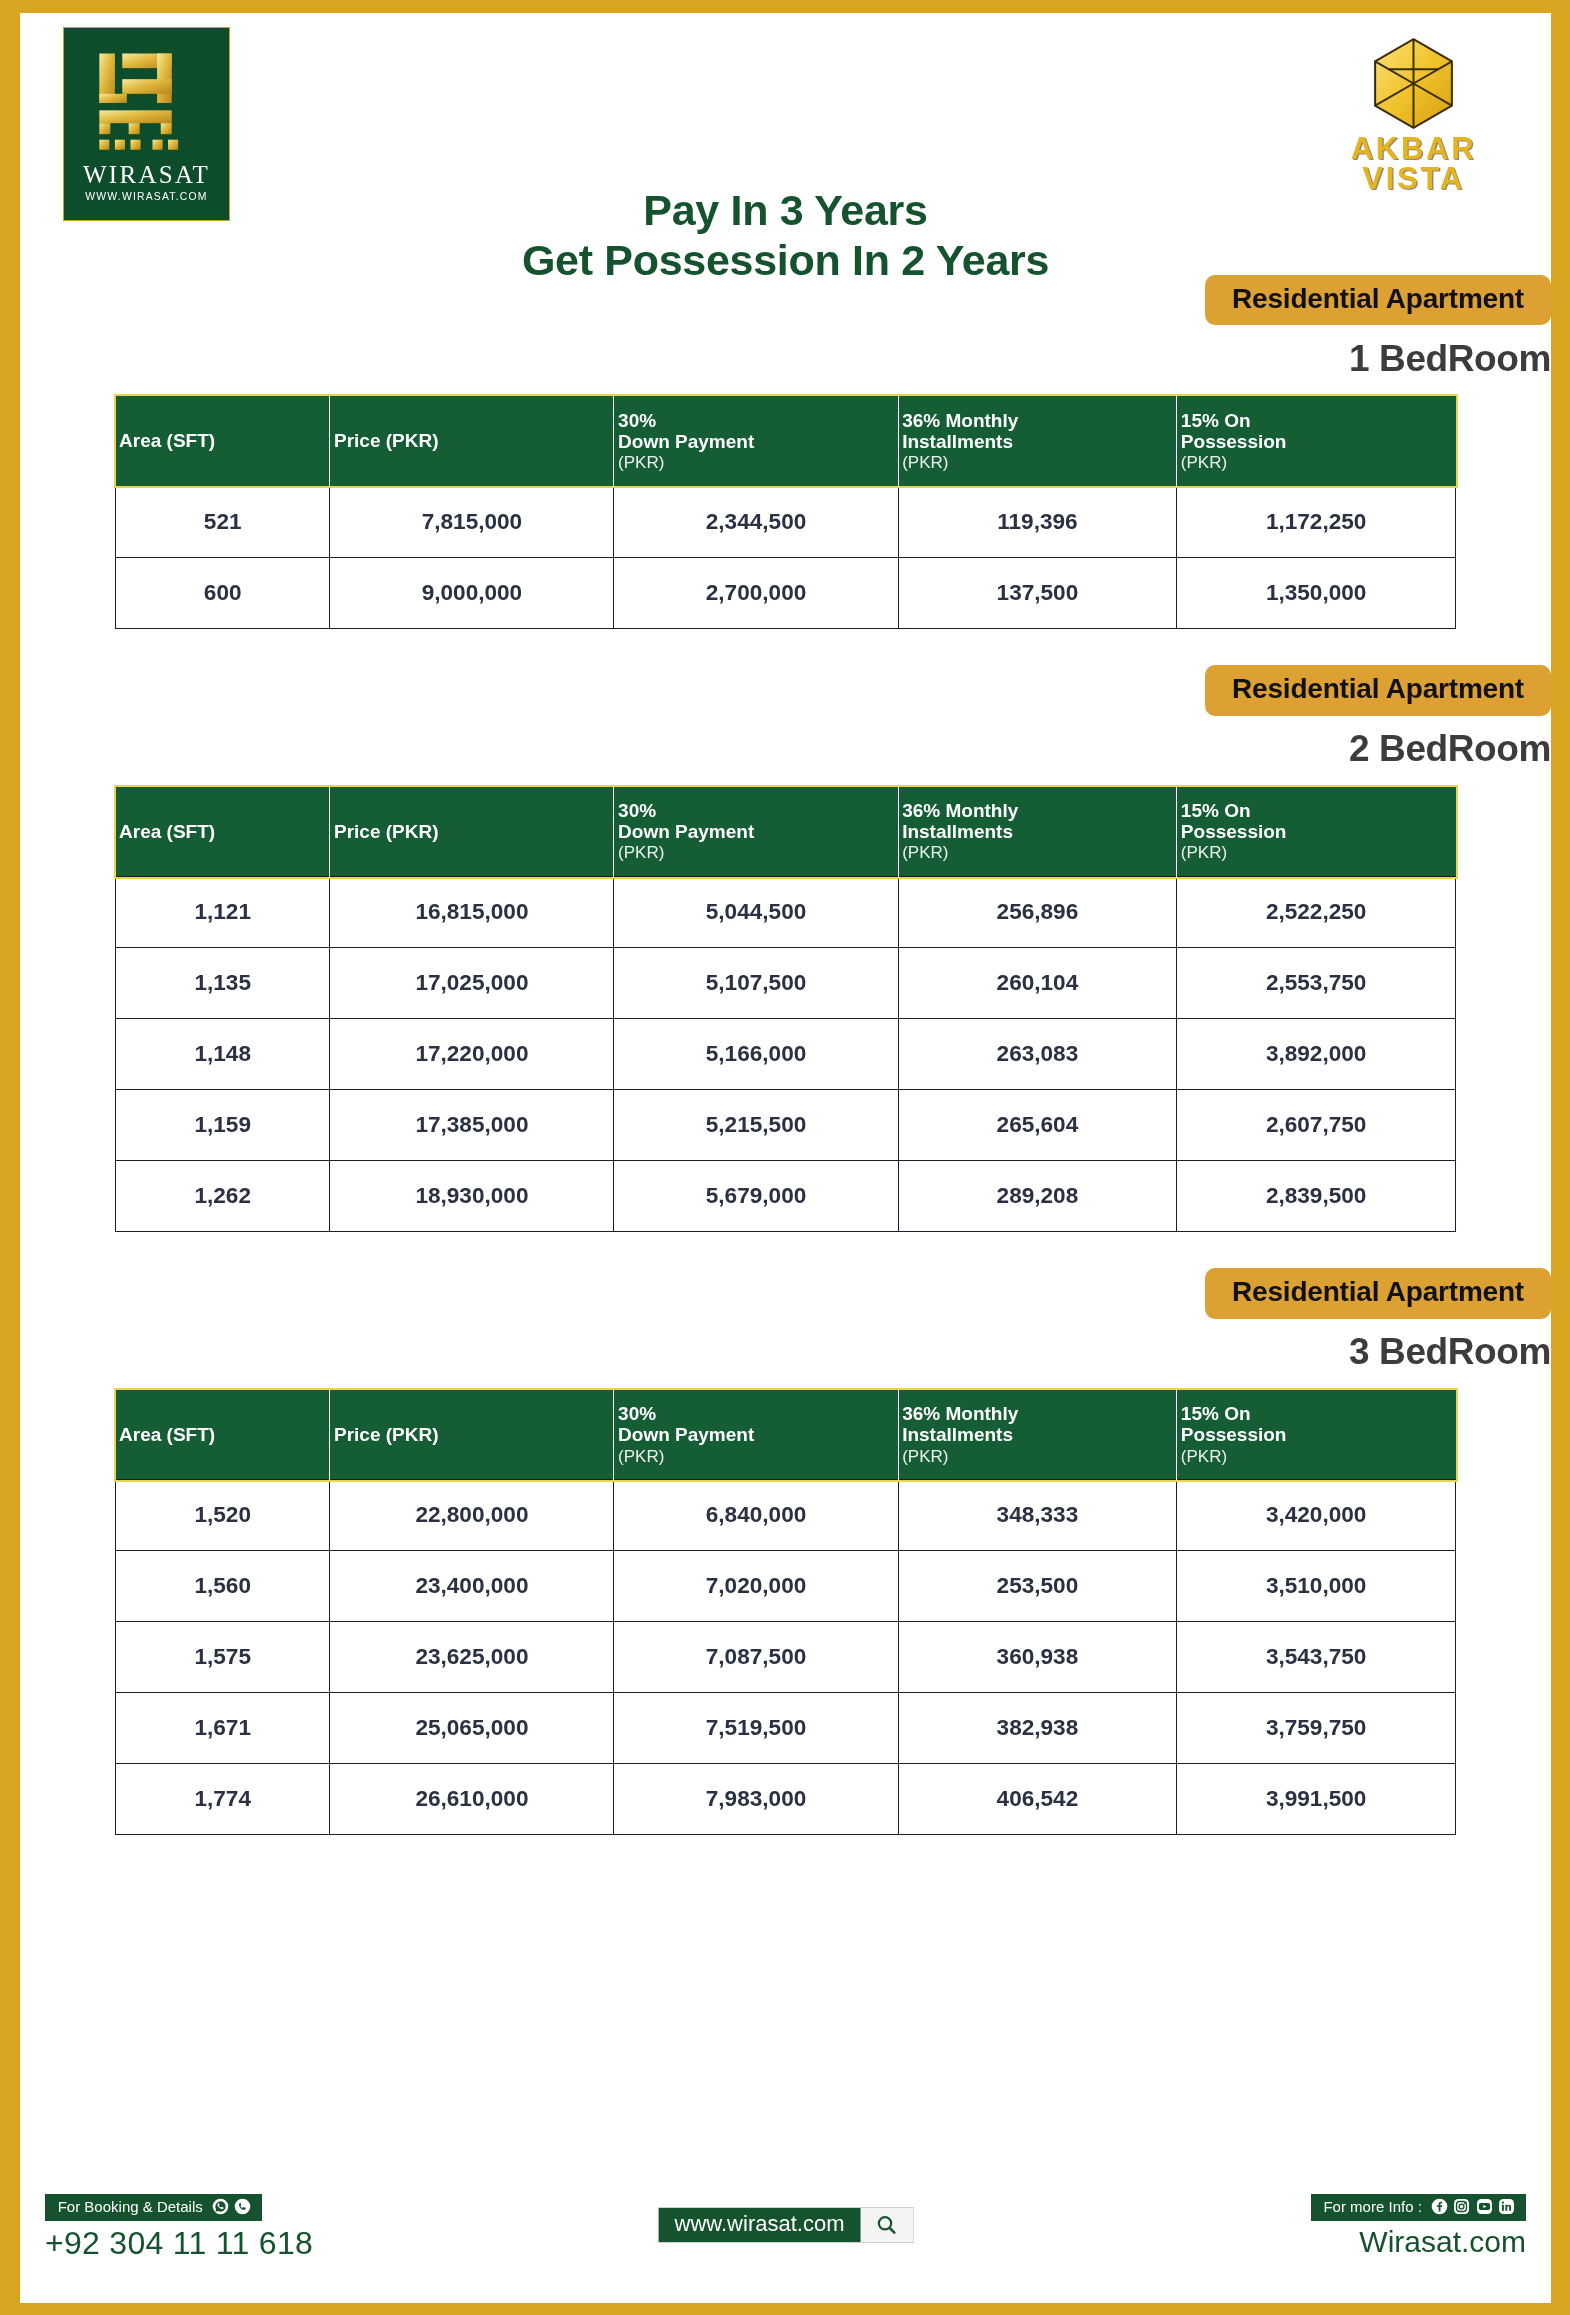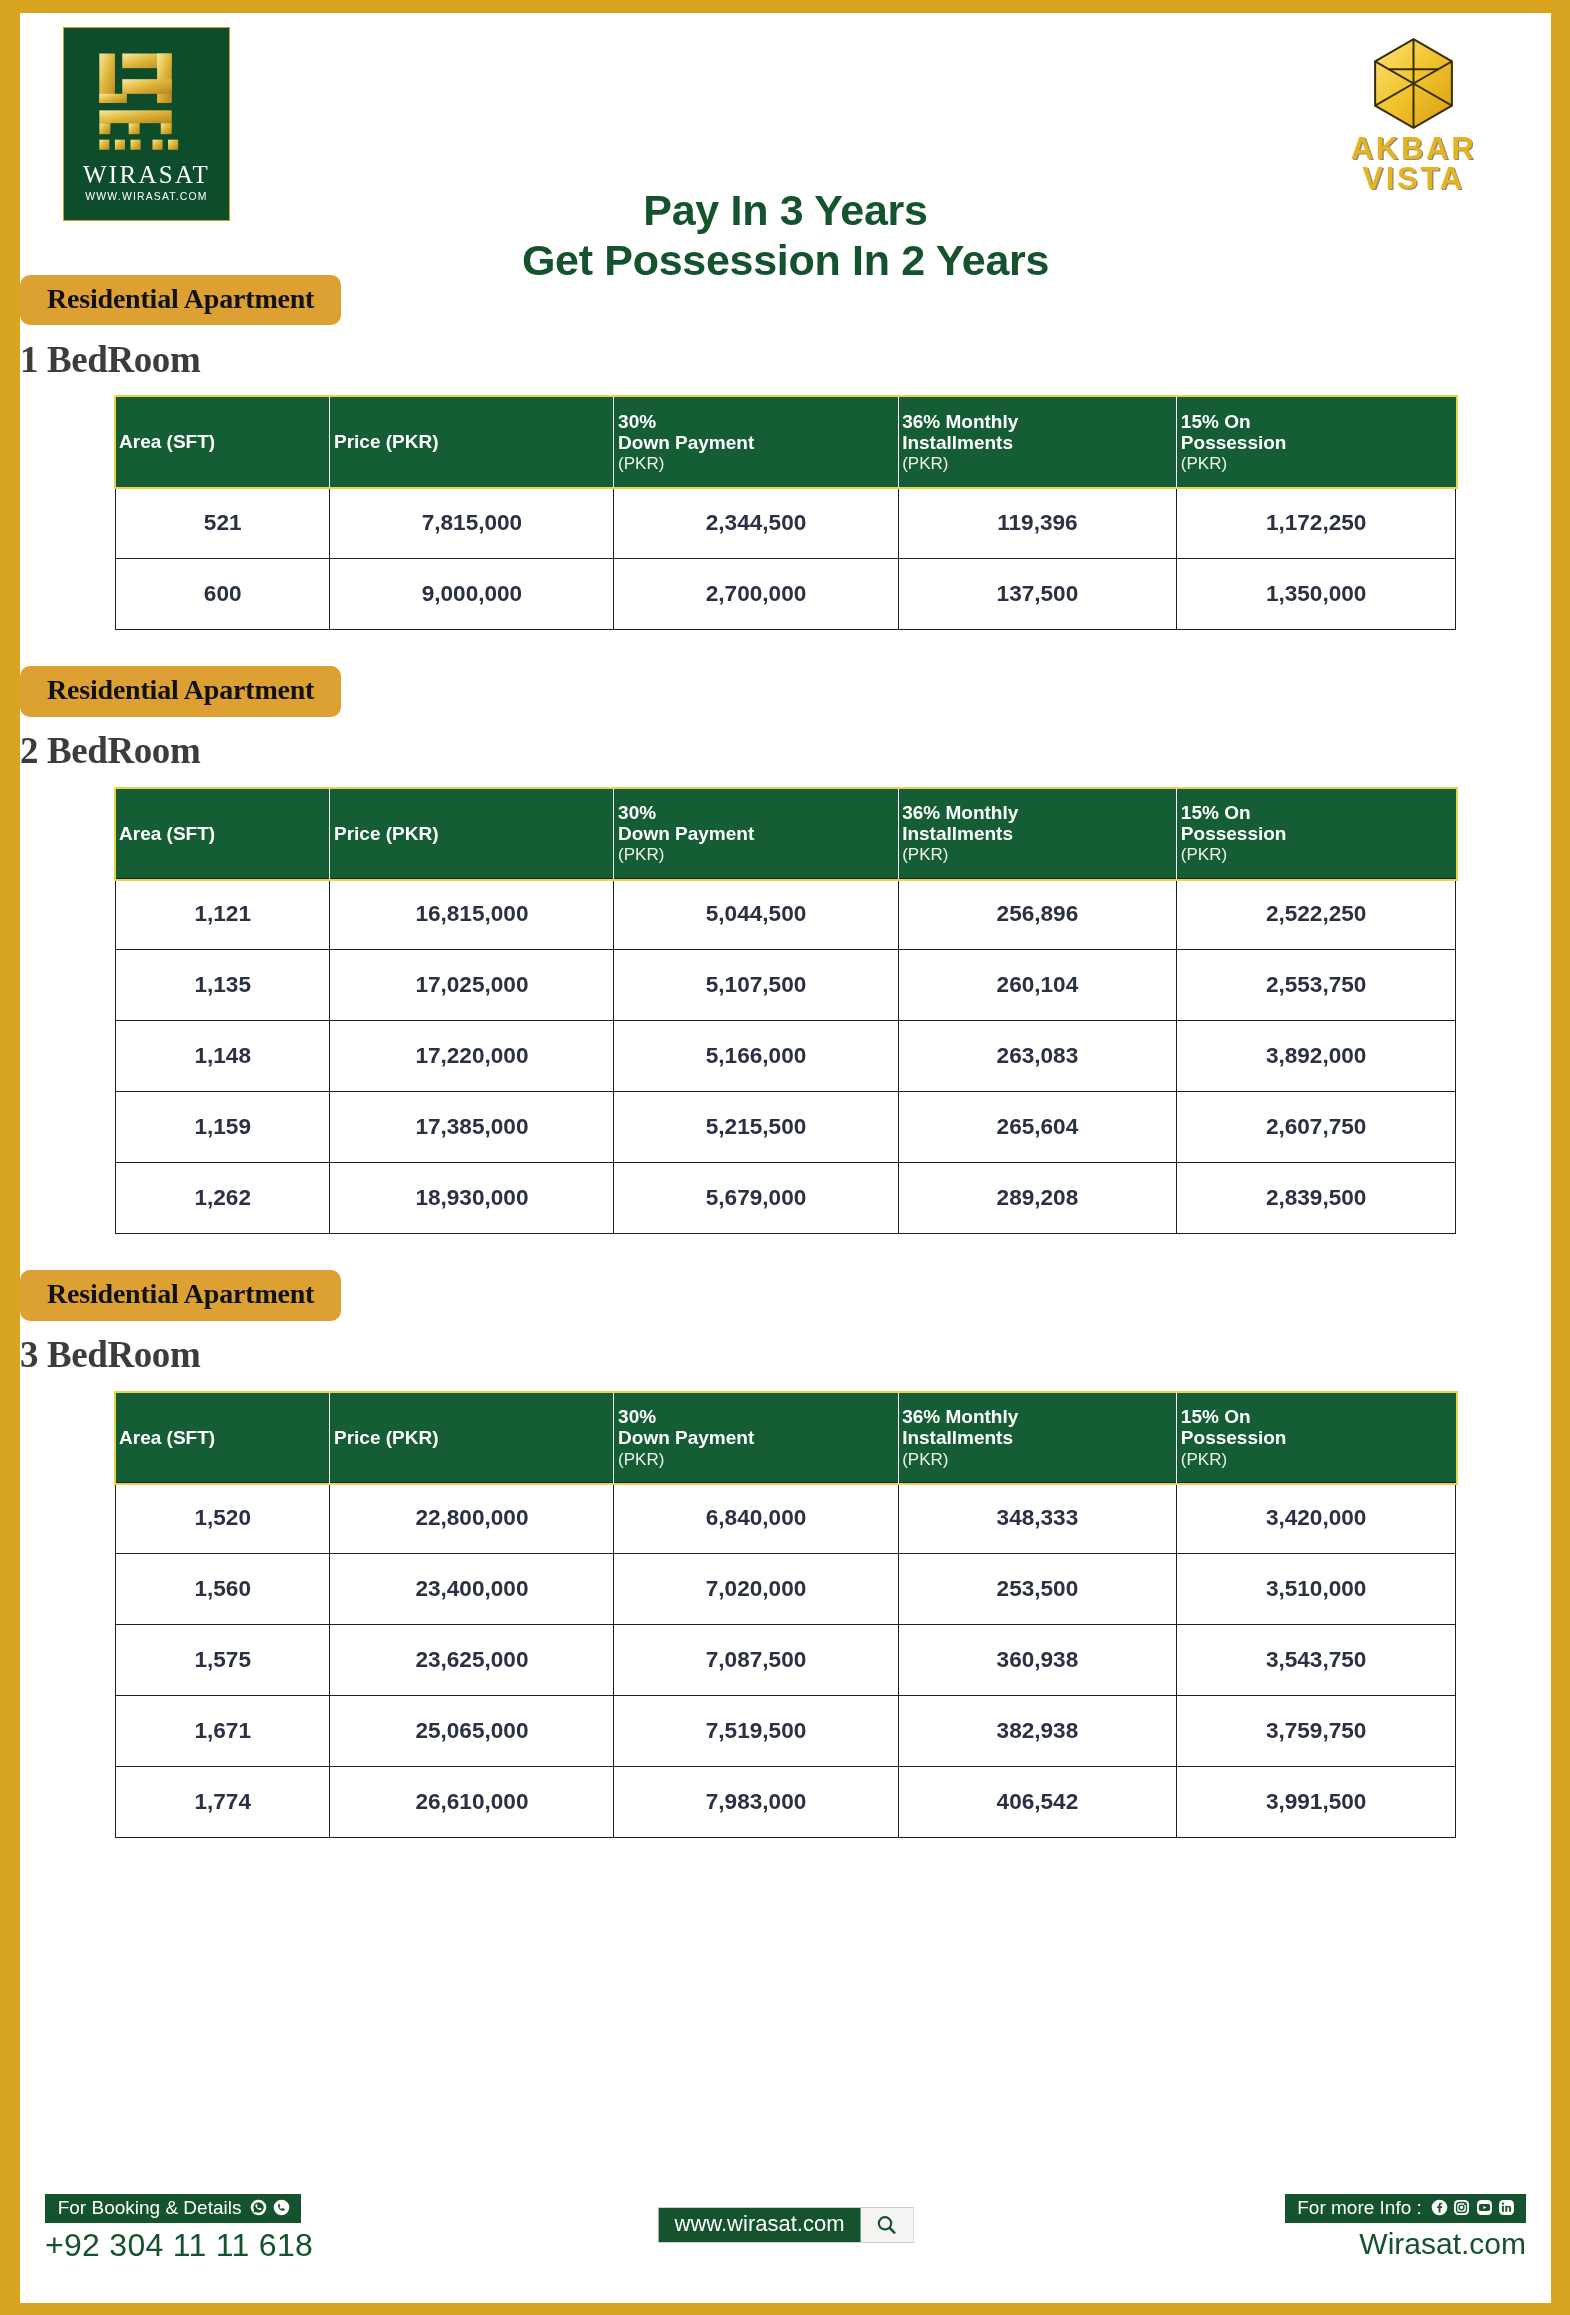--- a/index.html
+++ b/index.html
@@ -86,21 +86,21 @@
     text-align: center;
     color: #14532D;
     font-size: 43px;
     font-weight: bold;
     line-height: 1.18;
     letter-spacing: -0.3px;
   }
 
   
   .section { margin-top: 36px; }
-  .section-head { text-align: left; font-family: Liberation Serif, serif; }
+  .section-head { text-align: right; }
 
   .badge {
     display: inline-block;
     background: #DDA033;
     color: #111111;
     font-size: 28px;
     font-weight: bold;
     padding: 10px 27px 12.7px 27px;
     border-radius: 10px;
     line-height: 1;
@@ -180,21 +180,21 @@
     left: 25px;
     top: 9px;
     width: 398px;
   }
   .foot-strip {
     display: inline-flex;
     align-items: center;
     gap: 9px;
     background: #14532D;
     color: #ffffff;
-    font-size: 19px;
+    font-size: 15px;
     padding: 4.5px 11px 5.4px 12.7px;
     line-height: 1;
   }
   .foot-phone {
     color: #14532D;
     font-size: 32px;
     margin-top: 6.3px;
     letter-spacing: 0.3px;
     line-height: 1;
   }

